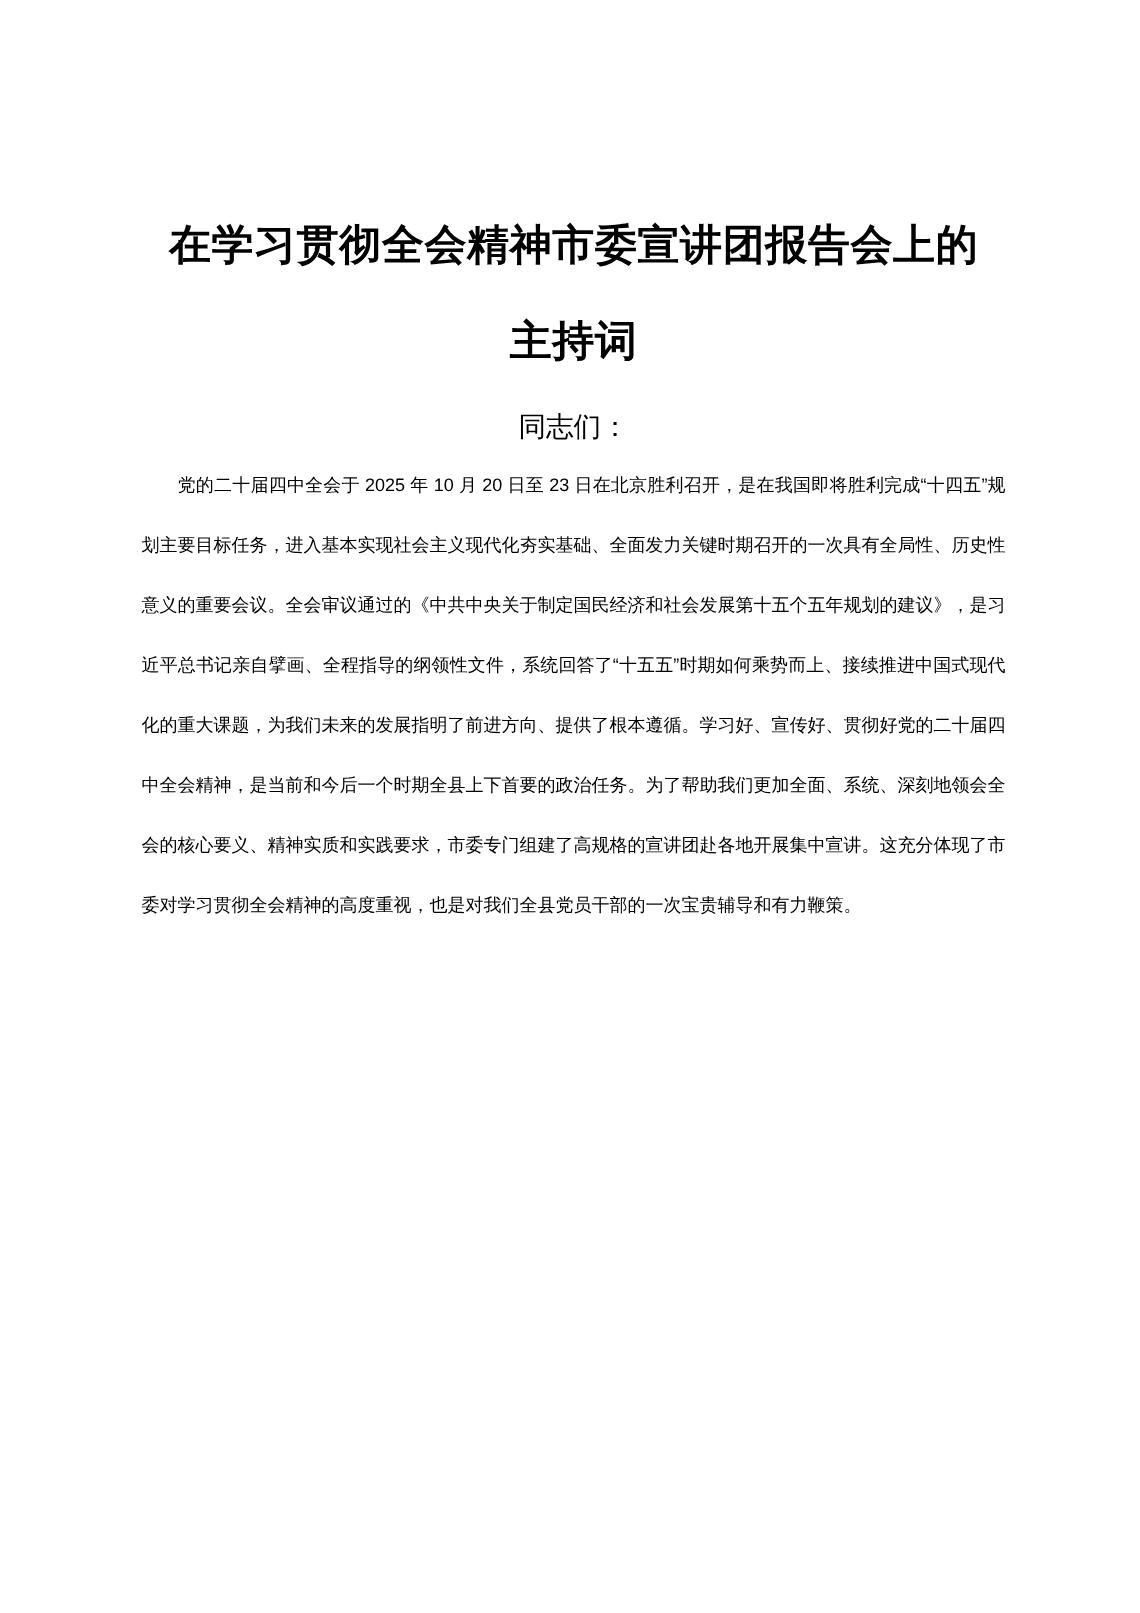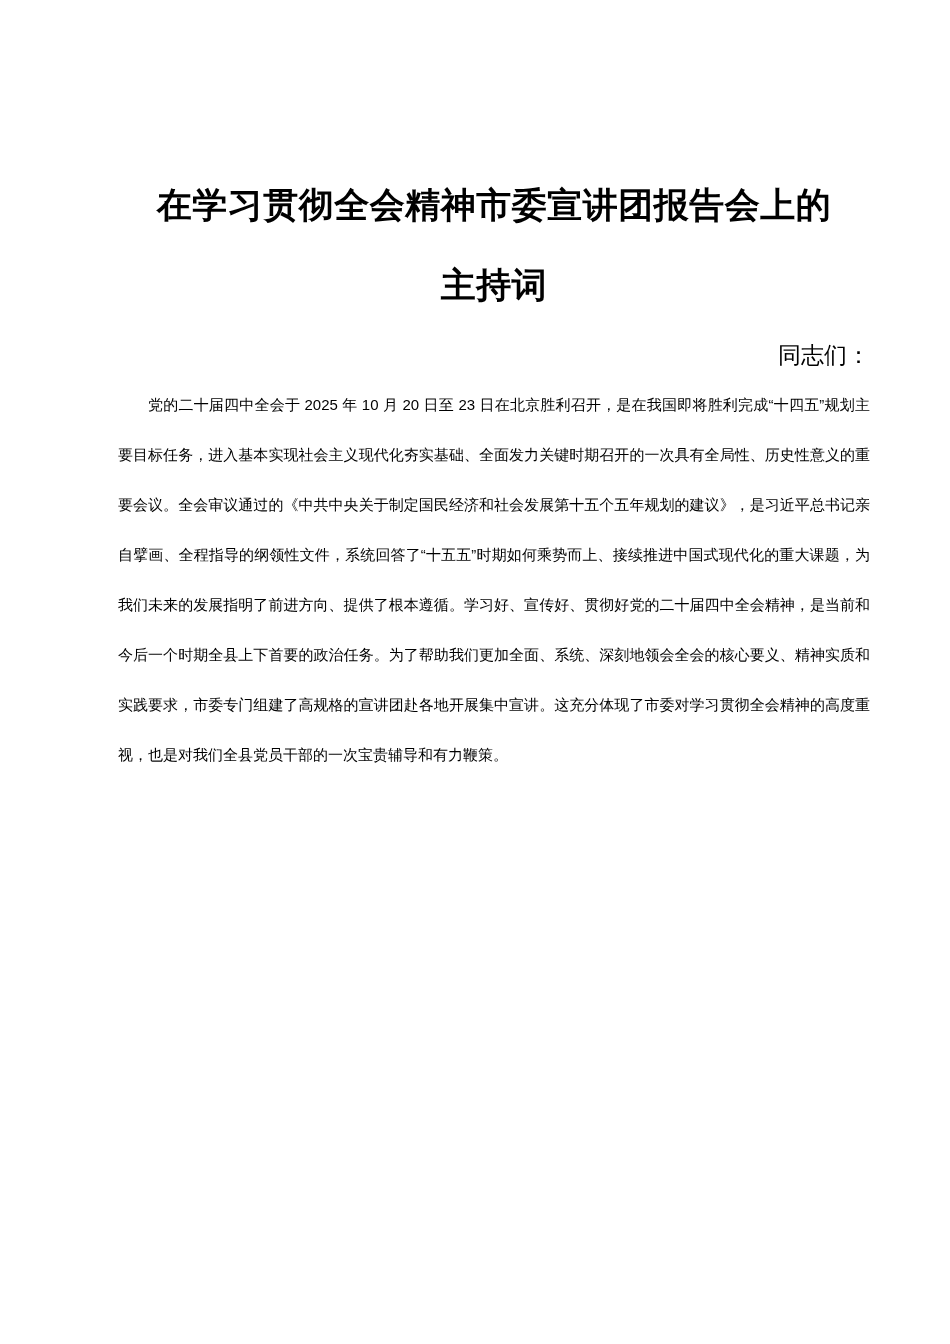--- a/index.html
+++ b/index.html
@@ -11,37 +11,37 @@
     height: 1344px;
     background: #ffffff;
     color: #000000;
     font-family: "Liberation Sans", sans-serif;
     overflow: hidden;
   }
   .page {
     box-sizing: border-box;
     width: 950px;
     height: 1344px;
-    padding: 165px 80px 0 118px;
+    padding: 165px 112px 0 118px;
     background: #ffffff;
   }
   .doc-title {
     margin: 0;
     text-align: center;
     font-size: 35px;
     font-weight: bold;
     line-height: 80px;
     letter-spacing: 0.5px;
     white-space: nowrap;
   }
   .salutation {
     margin: 5px 0 0 0;
     font-size: 23px;
     line-height: 50px;
-    text-align: right;
+    text-align: center;
   }
   .body-para {
     margin: 0;
     font-size: 15px;
     line-height: 50px;
     text-align: justify;
     text-align-last: left;
     text-indent: 2em;
     word-break: break-all;
   }

